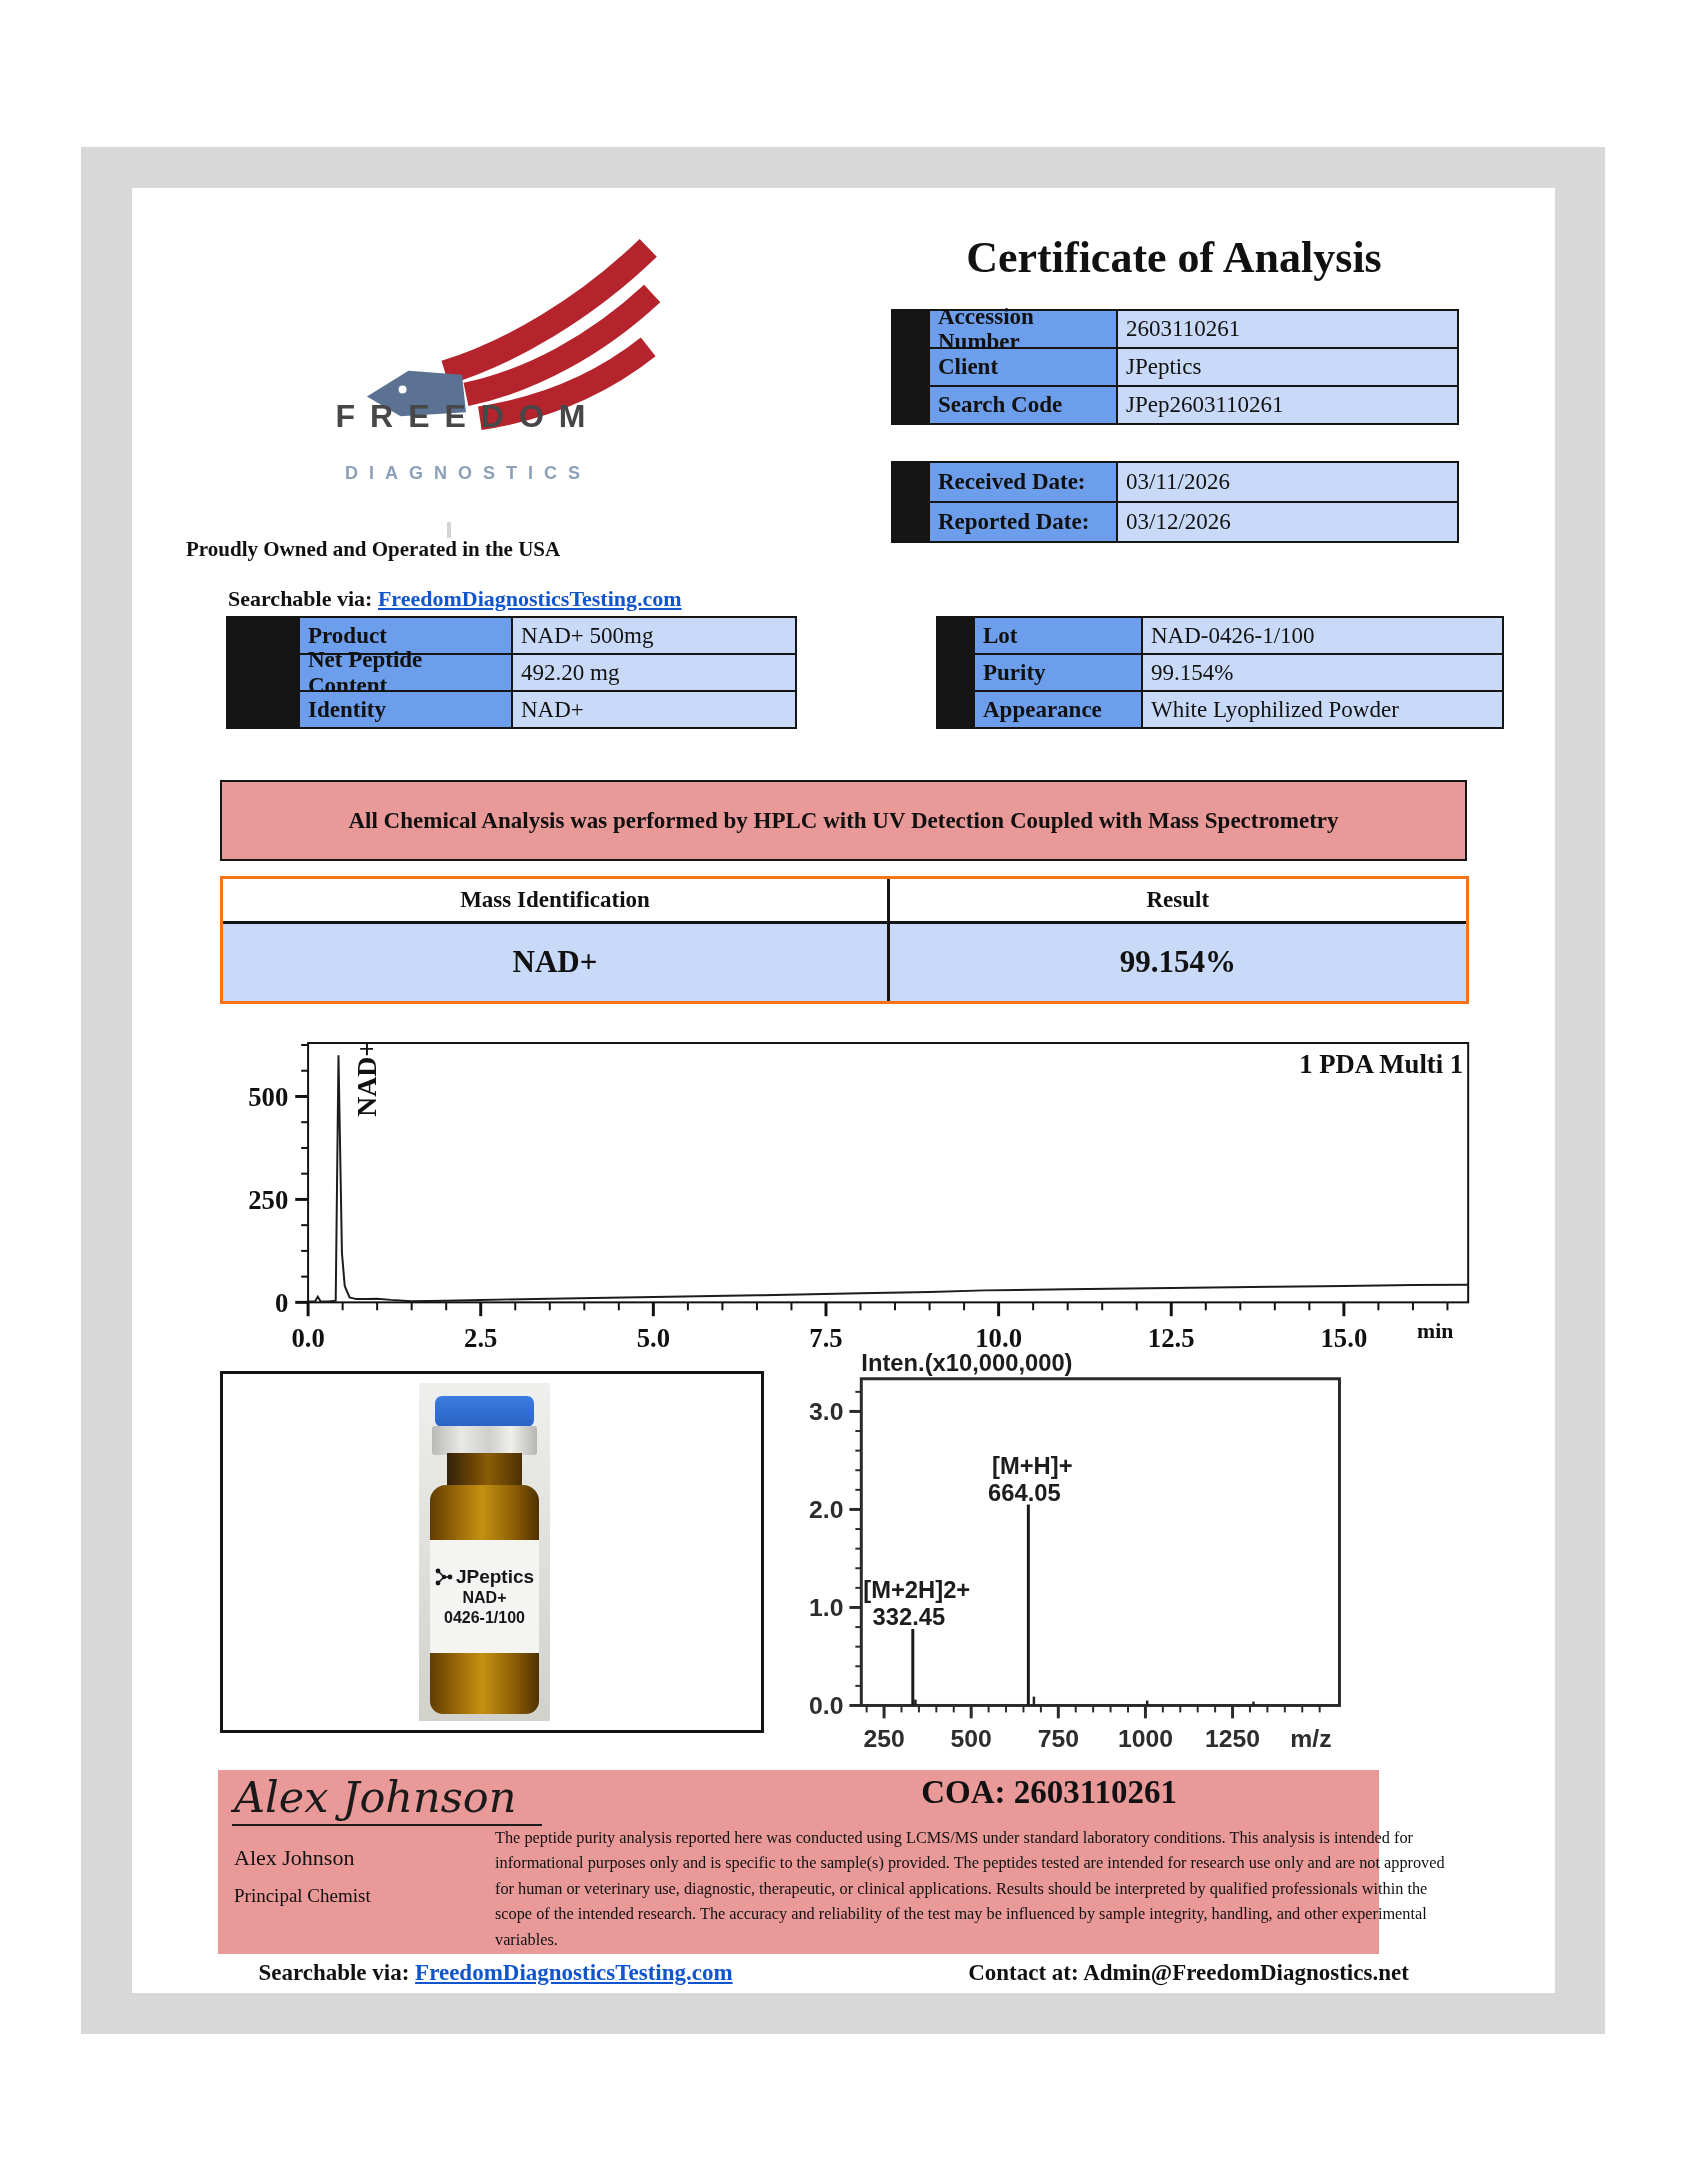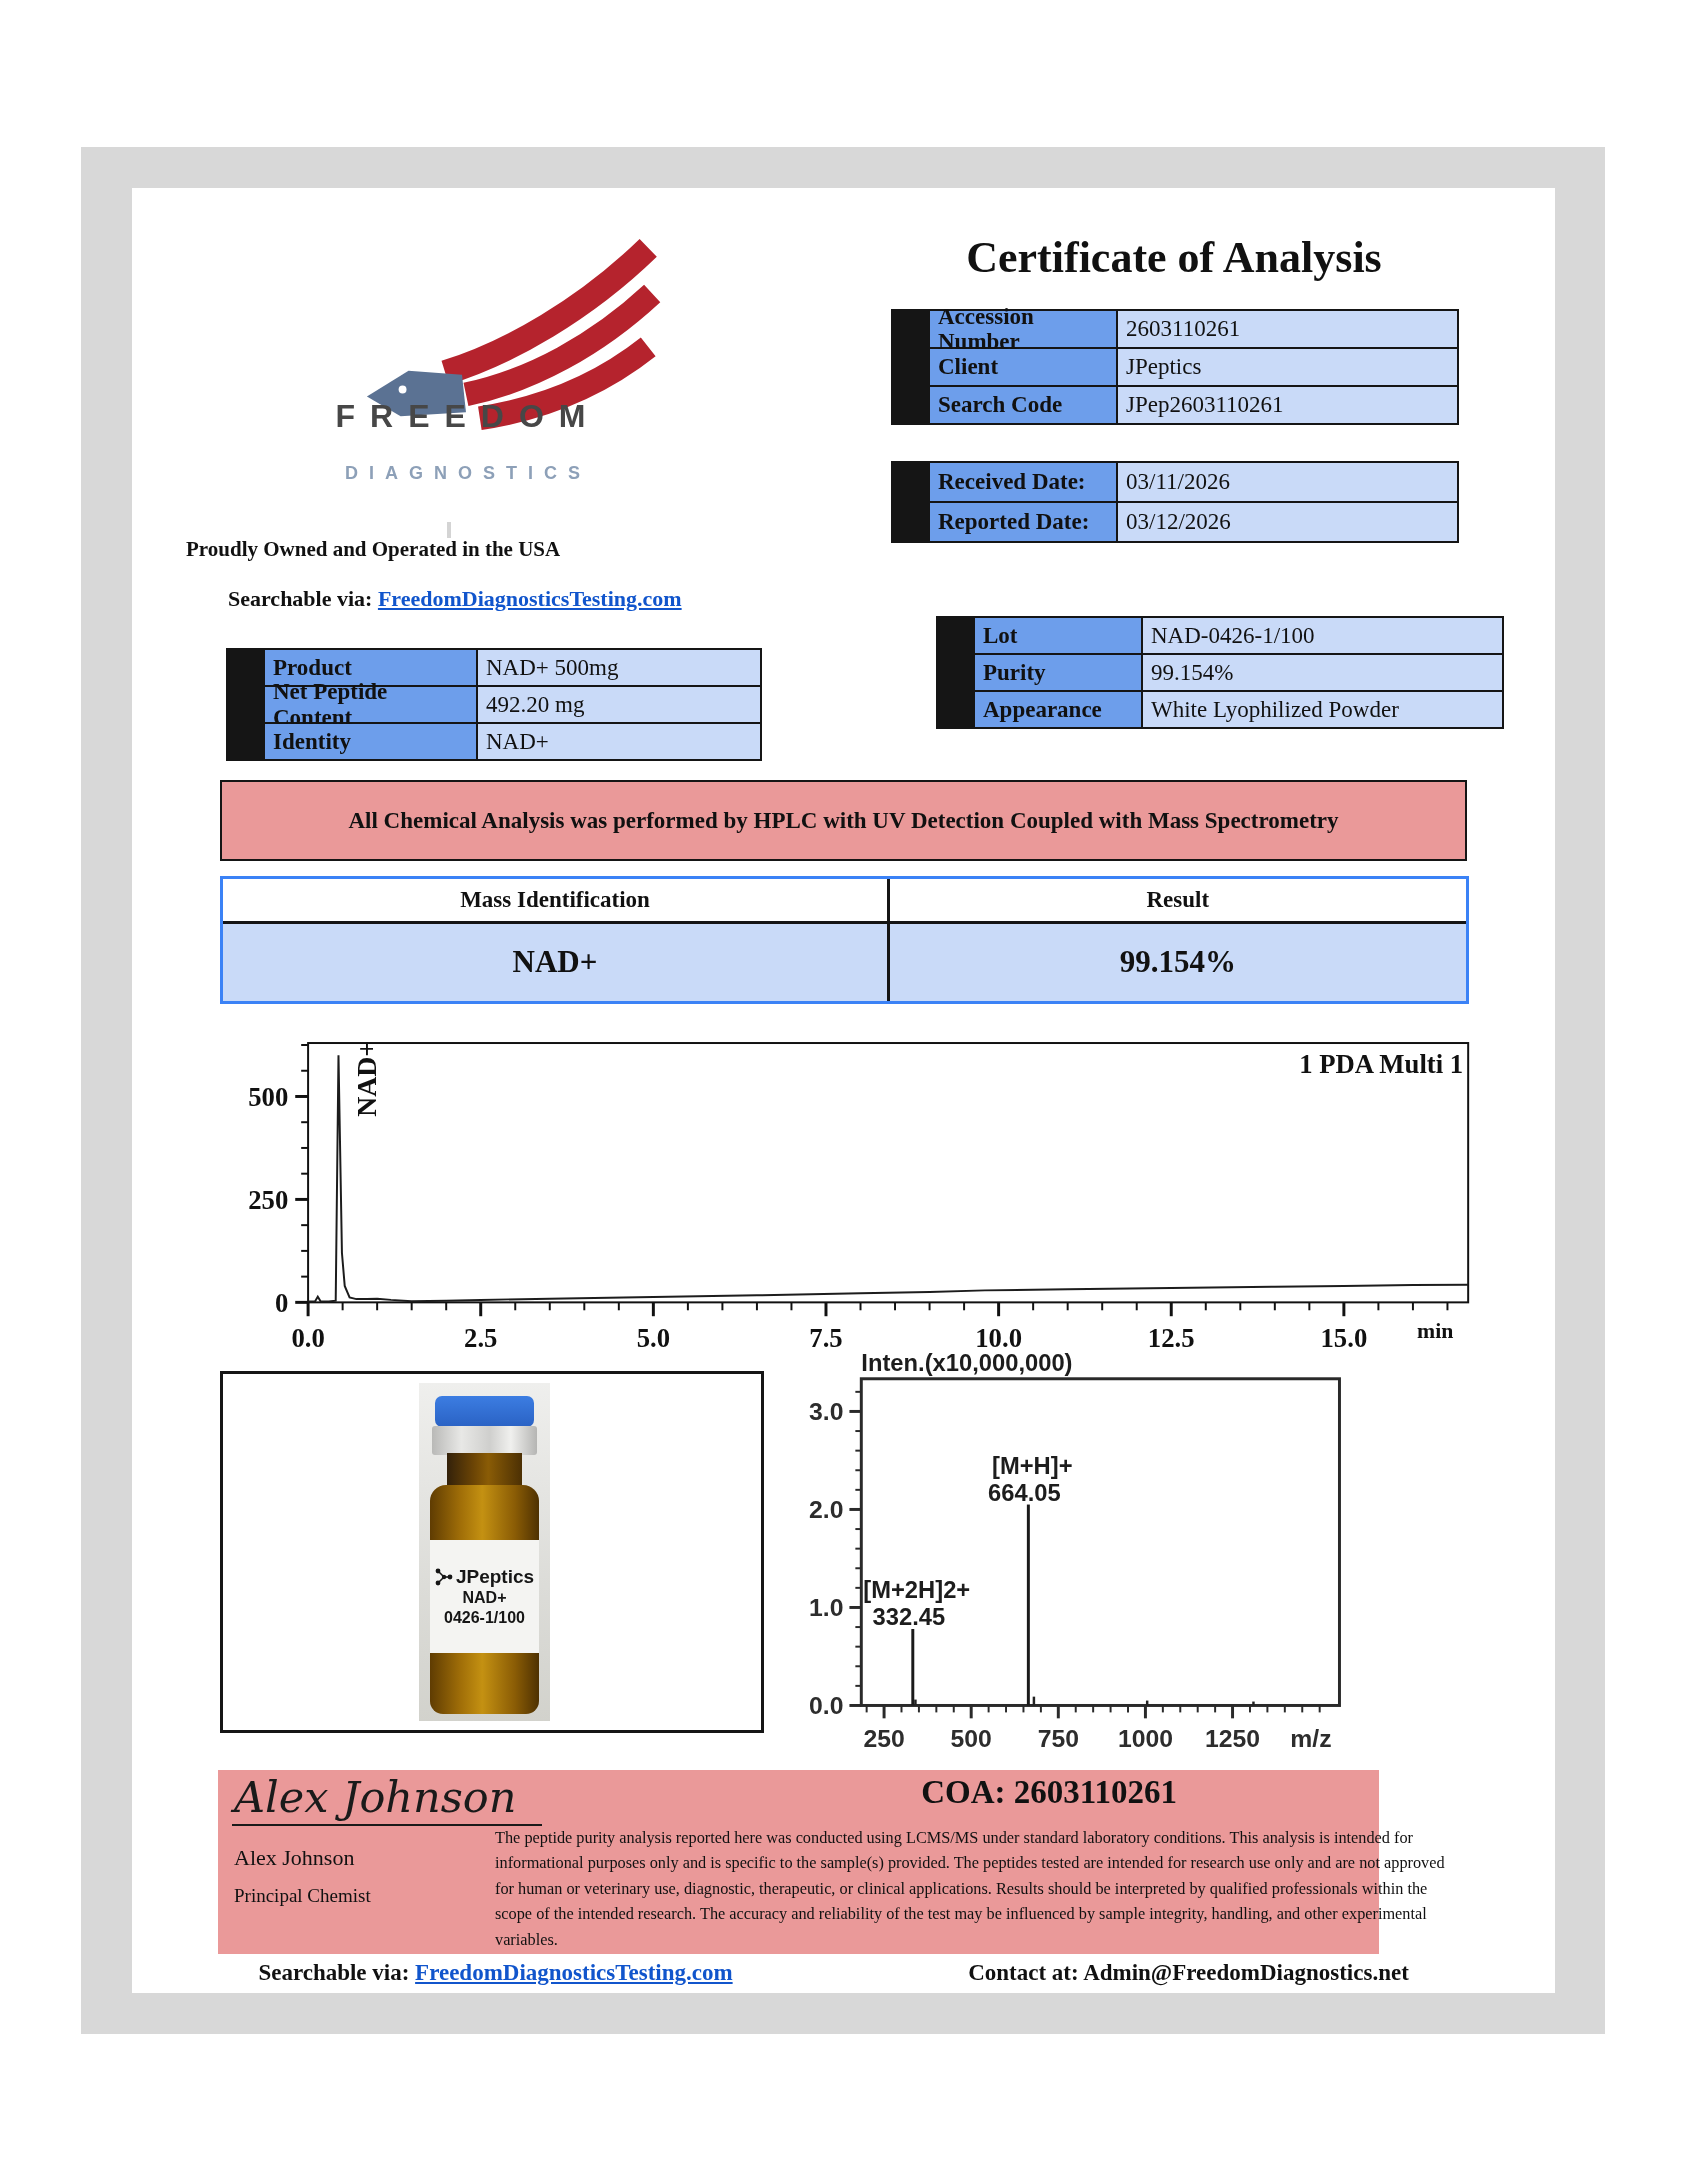--- a/index.html
+++ b/index.html
@@ -33,21 +33,21 @@
   .kv .v{background:var(--cell_blue,#c9daf8);}
 
   
   #banner{left:220px;top:780px;width:1243px;height:77px;background:var(--pink,#ea9999);
     border:2px solid #151515;display:flex;align-items:center;justify-content:center;
     font-weight:bold;font-size:23px;}
 
   
   #mass-table{left:220px;top:876px;width:1243px;display:grid;
     grid-template-columns:664px 1fr;grid-template-rows:42px 77px;
-    border:3px solid #3b82f6;background:#151515;grid-gap:2.5px;}
+    border:3px solid #f97316;background:#151515;grid-gap:2.5px;}
   #mass-table>div{display:flex;align-items:center;justify-content:center;font-weight:bold;}
   .mt-h{background:#ffffff;font-size:23px;}
   .mt-b{background:var(--cell_blue,#c9daf8);font-size:31px;}
 
   
   svg text{font-family:"Liberation Serif",serif;}
   .chrom-tick{font-size:27px;font-weight:bold;fill:#111;}
   .chrom-title{font-size:27px;font-weight:bold;fill:#111;}
   .chrom-min{font-size:22px;font-weight:bold;fill:#111;}
   .chrom-peak{font-size:28px;font-weight:bold;fill:#111;}
@@ -116,21 +116,21 @@
       <div class="v">JPeptics</div>
       <div class="k">Search Code</div>
       <div class="v">JPep2603110261</div>
     </div>
   <div class="kv abs" style="left:891px;top:461px;width:564px;grid-template-columns:223px 1fr;grid-auto-rows:38px;">
       <div class="k">Received Date:</div>
       <div class="v">03/11/2026</div>
       <div class="k">Reported Date:</div>
       <div class="v">03/12/2026</div>
     </div>
-  <div class="kv abs" style="left:226px;top:648px;width:532px;grid-template-columns:248px 1fr;grid-auto-rows:35px;">
+  <div class="kv abs" style="left:226px;top:616px;width:532px;grid-template-columns:248px 1fr;grid-auto-rows:35px;padding-left:35px;">
       <div class="k">Product</div>
       <div class="v">NAD+ 500mg</div>
       <div class="k">Net Peptide Content</div>
       <div class="v">492.20 mg</div>
       <div class="k">Identity</div>
       <div class="v">NAD+</div>
     </div>
   <div class="kv abs" style="left:936px;top:616px;width:564px;grid-template-columns:203px 1fr;grid-auto-rows:35px;">
       <div class="k">Lot</div>
       <div class="v">NAD-0426-1/100</div>

